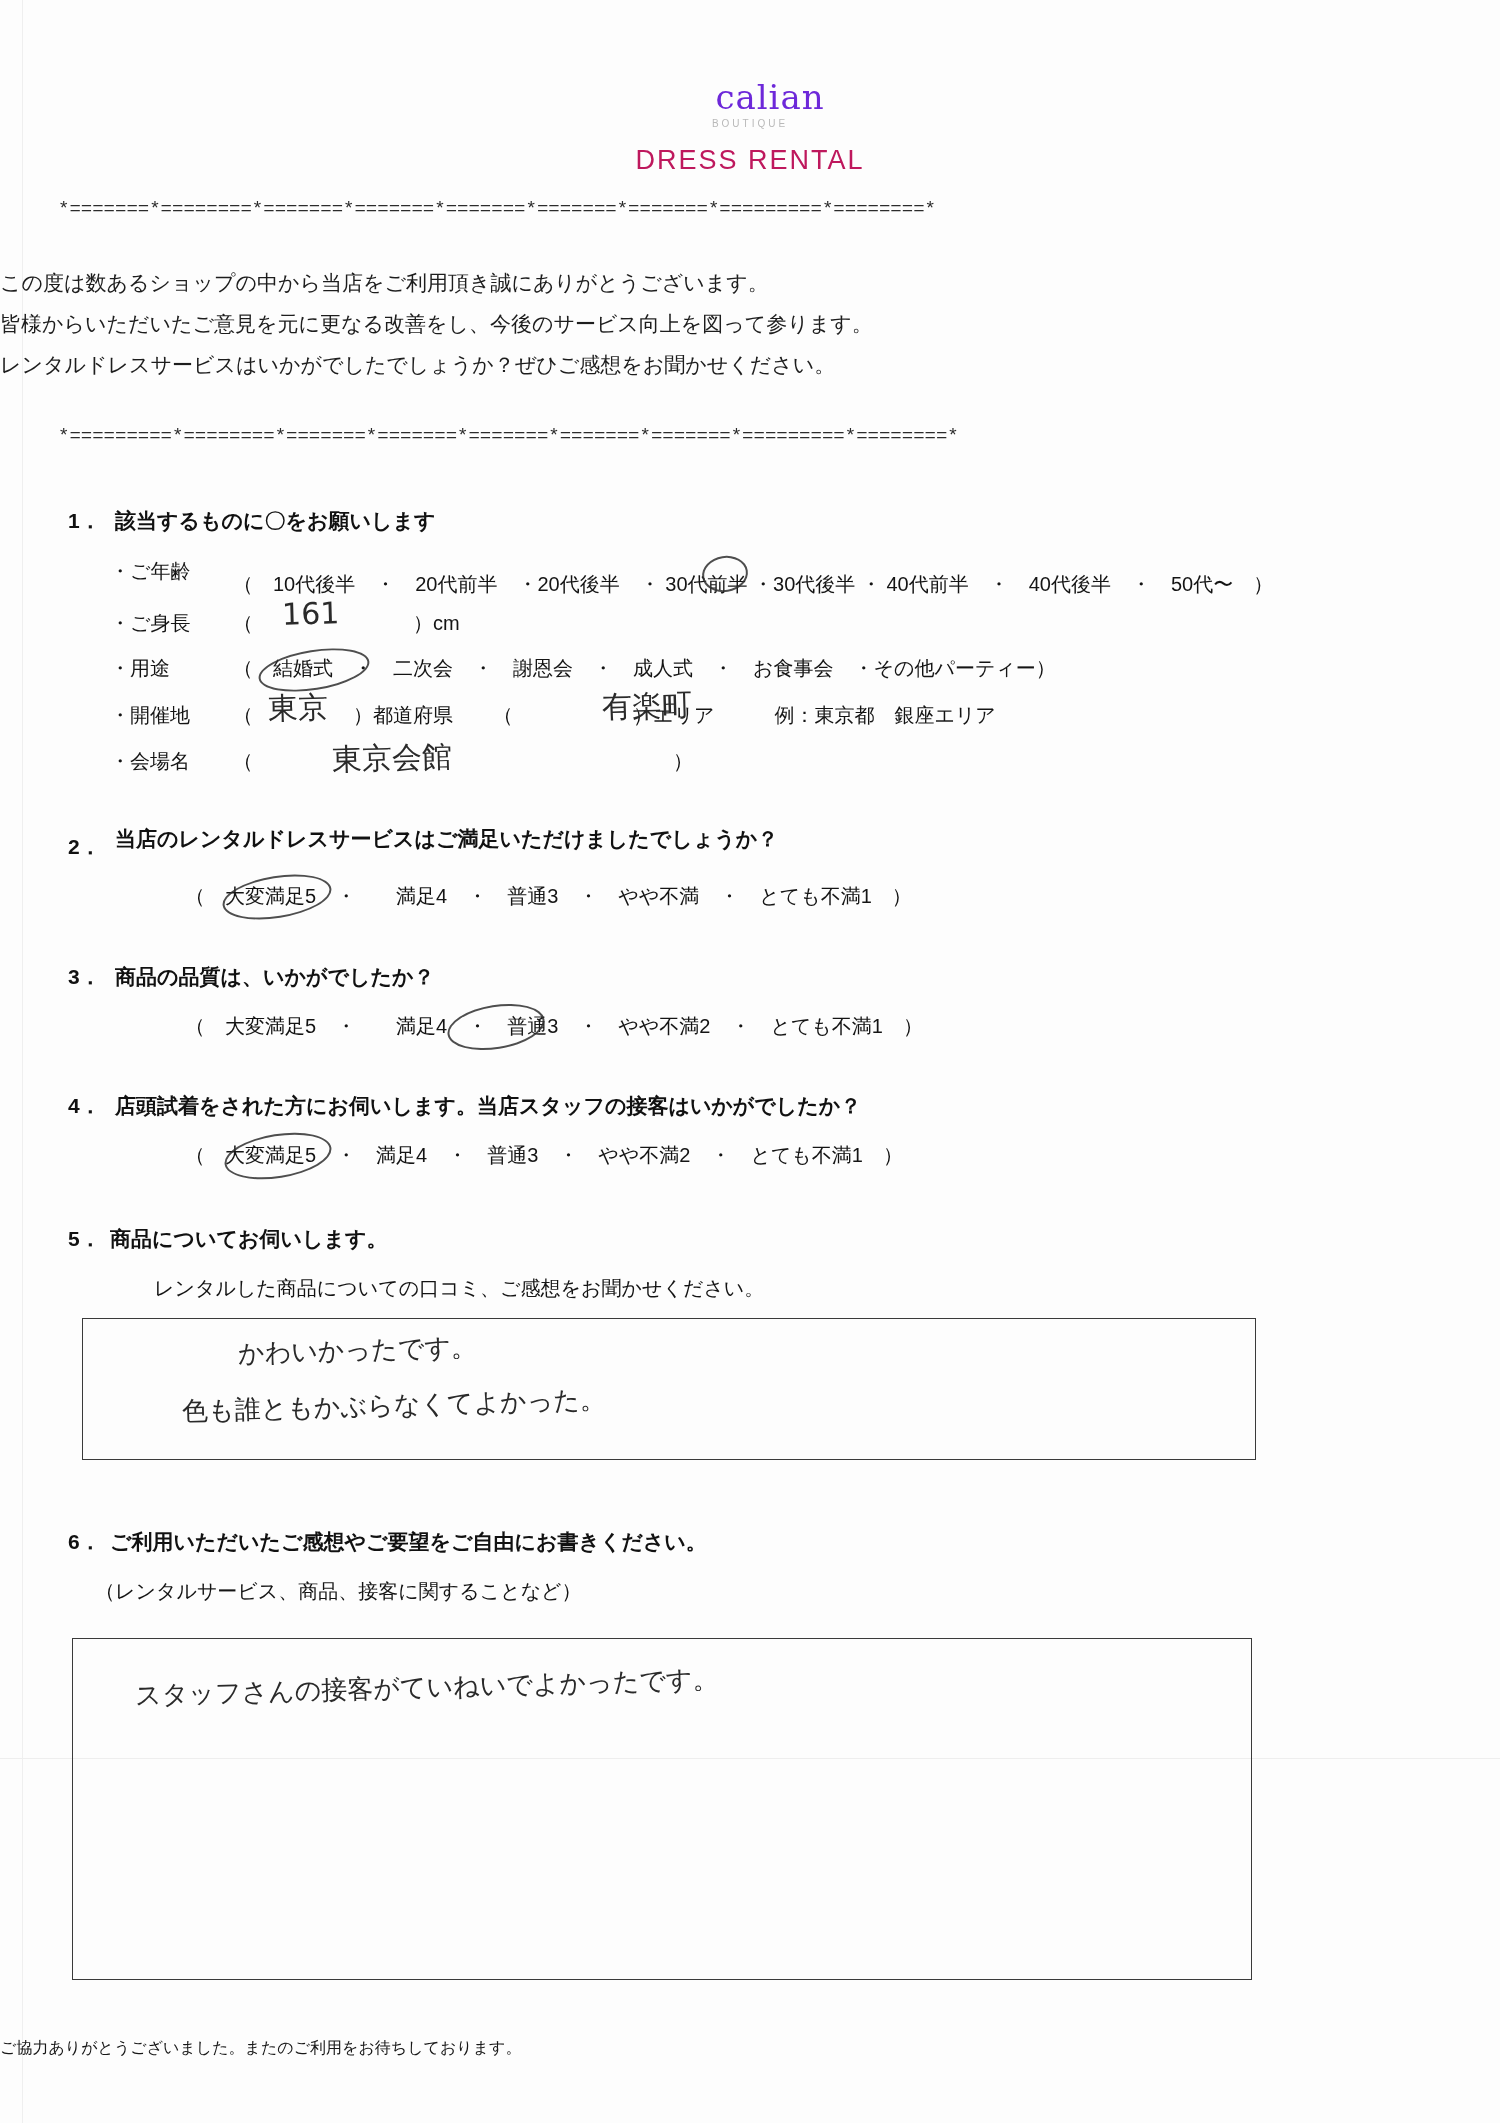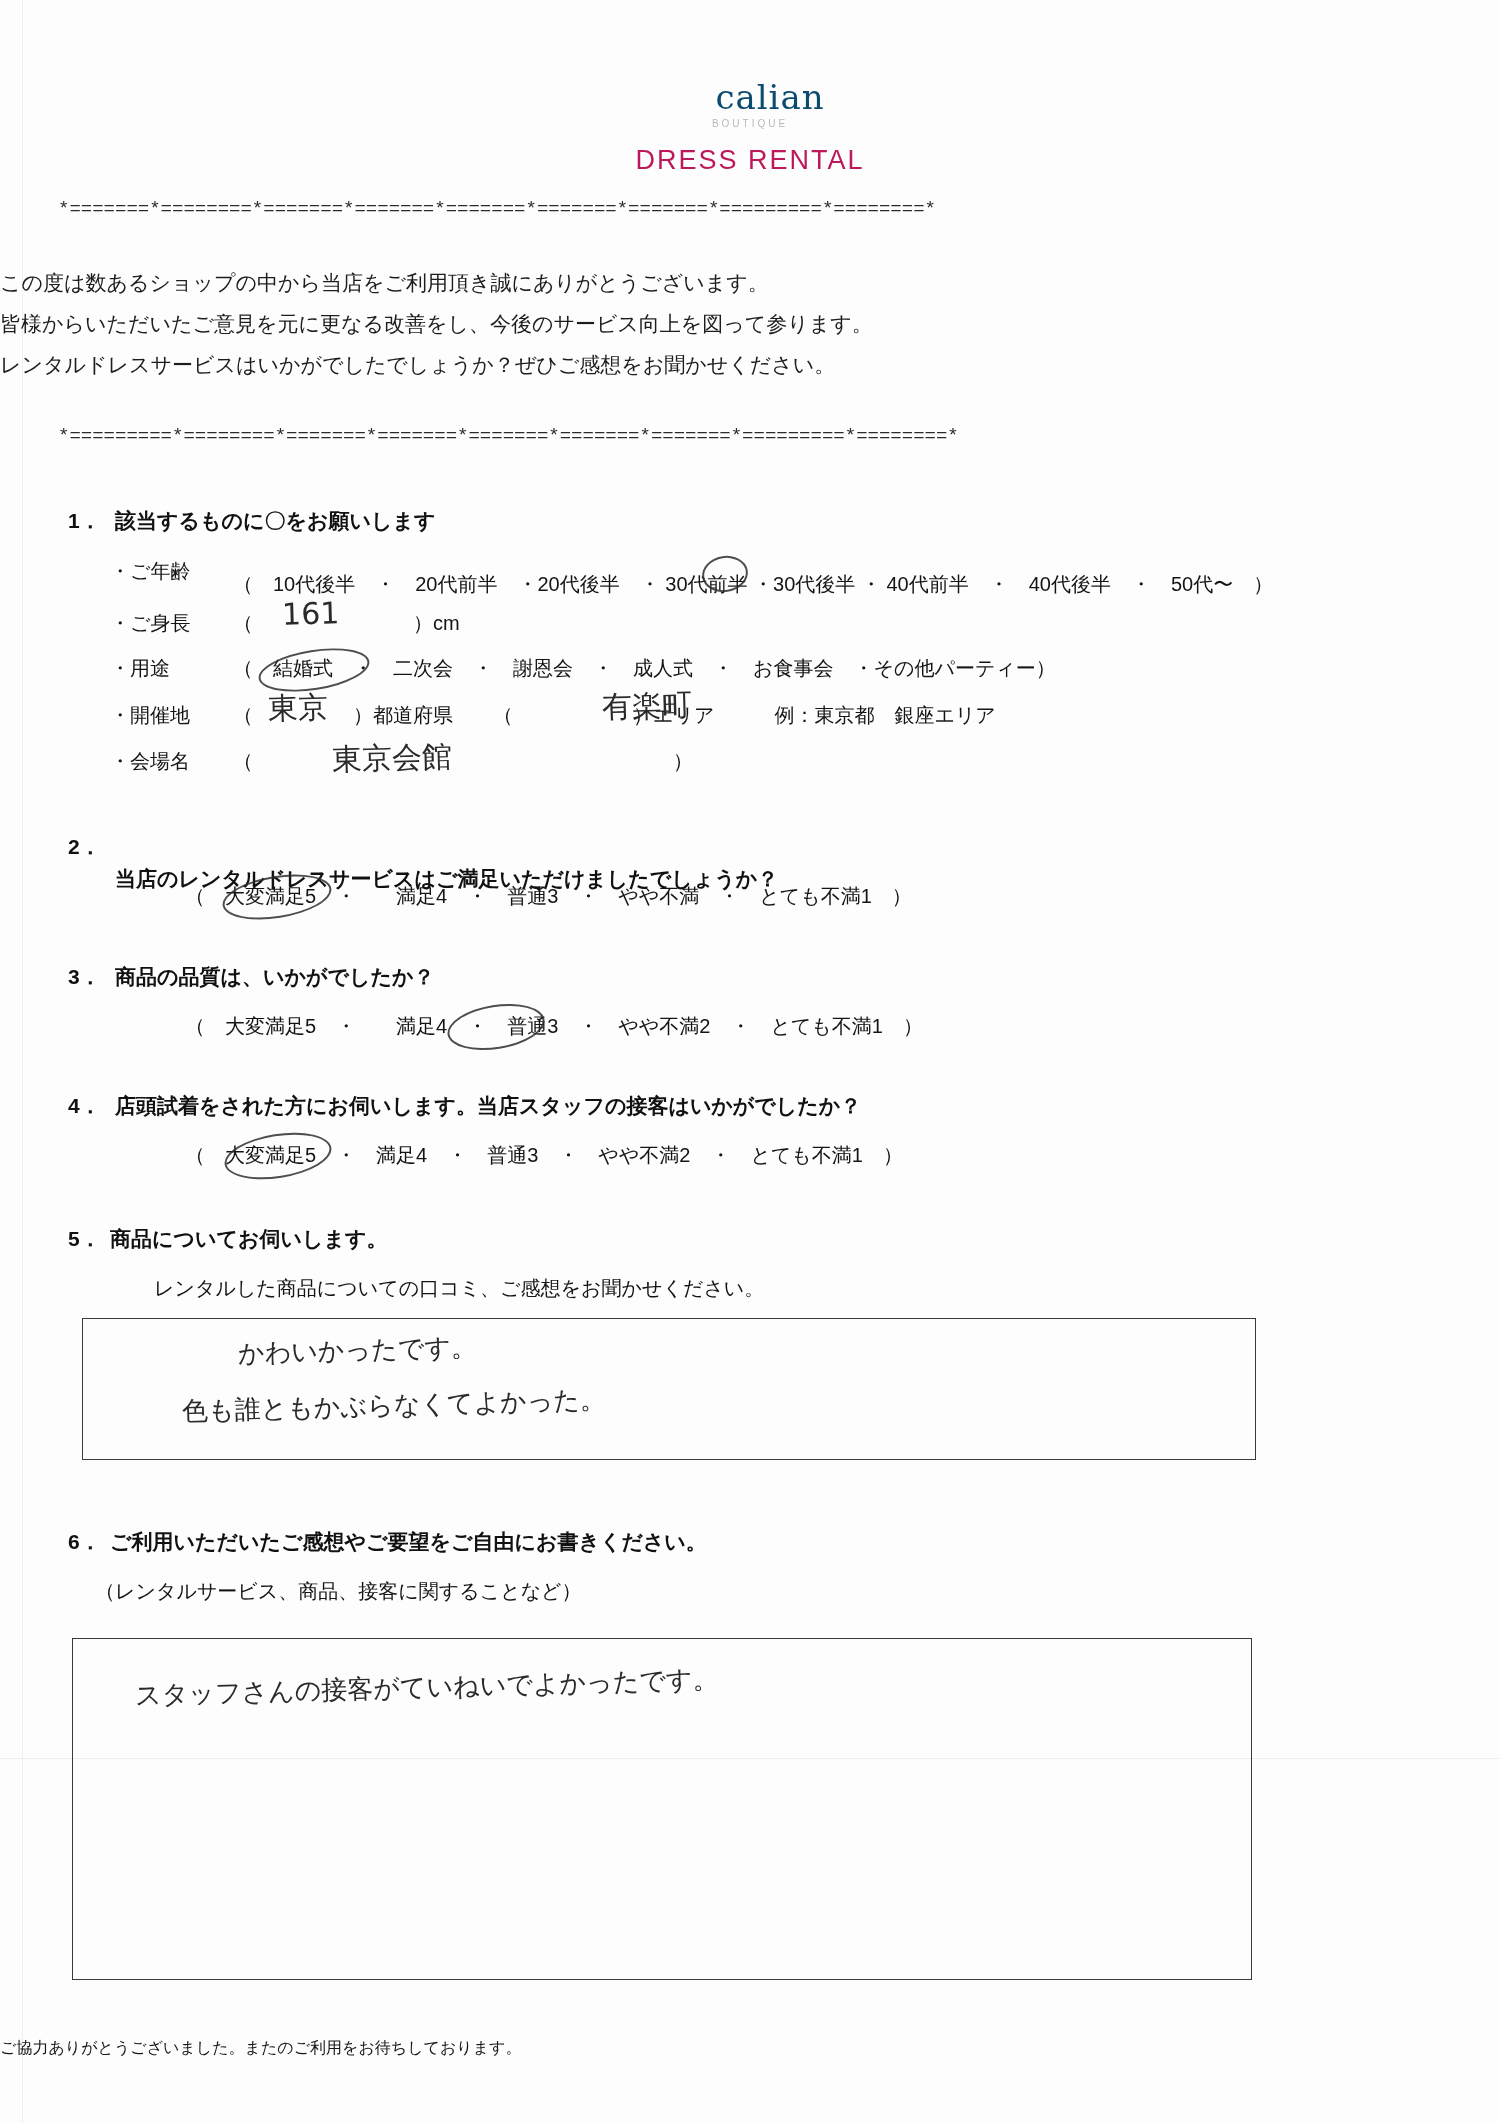--- a/index.html
+++ b/index.html
@@ -41,21 +41,21 @@
     position: absolute;
     top: 80px;
     left: 0;
     width: 1500px;
     text-align: center;
   }
   .brand-name {
     font-family: "DejaVu Serif", serif;
     font-size: 34px;
     letter-spacing: 1px;
-    color: #0c4a6e;
+    color: #6d28d9;
     line-height: 1.05;
     padding-left: 40px;
   }
   .brand-sub {
     font-family: "Liberation Sans", sans-serif;
     font-size: 10px;
     letter-spacing: 3px;
     color: #b9b9b9;
     margin-top: 2px;
   }
@@ -197,21 +197,21 @@
   <div class="line" style="left:110px; top:702px;">・開催地</div>
   <div class="line" style="left:233px; top:702px;">（　　　　　）都道府県　　（　　　　　　）エリア　　　例：東京都　銀座エリア</div>
   <div class="hand hand-lg" style="left:268px; top:688px;">東京</div>
   <div class="hand hand-lg" style="left:602px; top:686px;">有楽町</div>
 
   <div class="line" style="left:110px; top:748px;">・会場名</div>
   <div class="line" style="left:233px; top:748px;">（　　　　　　　　　　　　　　　　　　　　　）</div>
   <div class="hand hand-lg" style="left:332px; top:738px;">東京会館</div>
 
   <div class="section-head" style="left:68px; top:833px;">2．</div>
-  <div class="section-head" style="left:115px; top:865px;">当店のレンタルドレスサービスはご満足いただけましたでしょうか？</div>
+  <div class="section-head" style="left:115px; top:825px;">当店のレンタルドレスサービスはご満足いただけましたでしょうか？</div>
   <div class="scale" style="left:185px; top:883px;">（　大変満足5　・　　満足4　・　普通3　・　やや不満　・　とても不満1　）</div>
   <div class="circle-mark" style="left:222px; top:876px; width:106px; height:38px;"></div>
 
   <div class="section-head" style="left:68px; top:963px;">3．</div>
   <div class="section-head" style="left:115px; top:963px;">商品の品質は、いかがでしたか？</div>
   <div class="scale" style="left:185px; top:1013px;">（　大変満足5　・　　満足4　・　普通3　・　やや不満2　・　とても不満1　）</div>
   <div class="circle-mark" style="left:447px; top:1005px; width:94px; height:40px;"></div>
 
   <div class="section-head" style="left:68px; top:1092px;">4．</div>
   <div class="section-head" style="left:115px; top:1092px;">店頭試着をされた方にお伺いします。当店スタッフの接客はいかがでしたか？</div>

